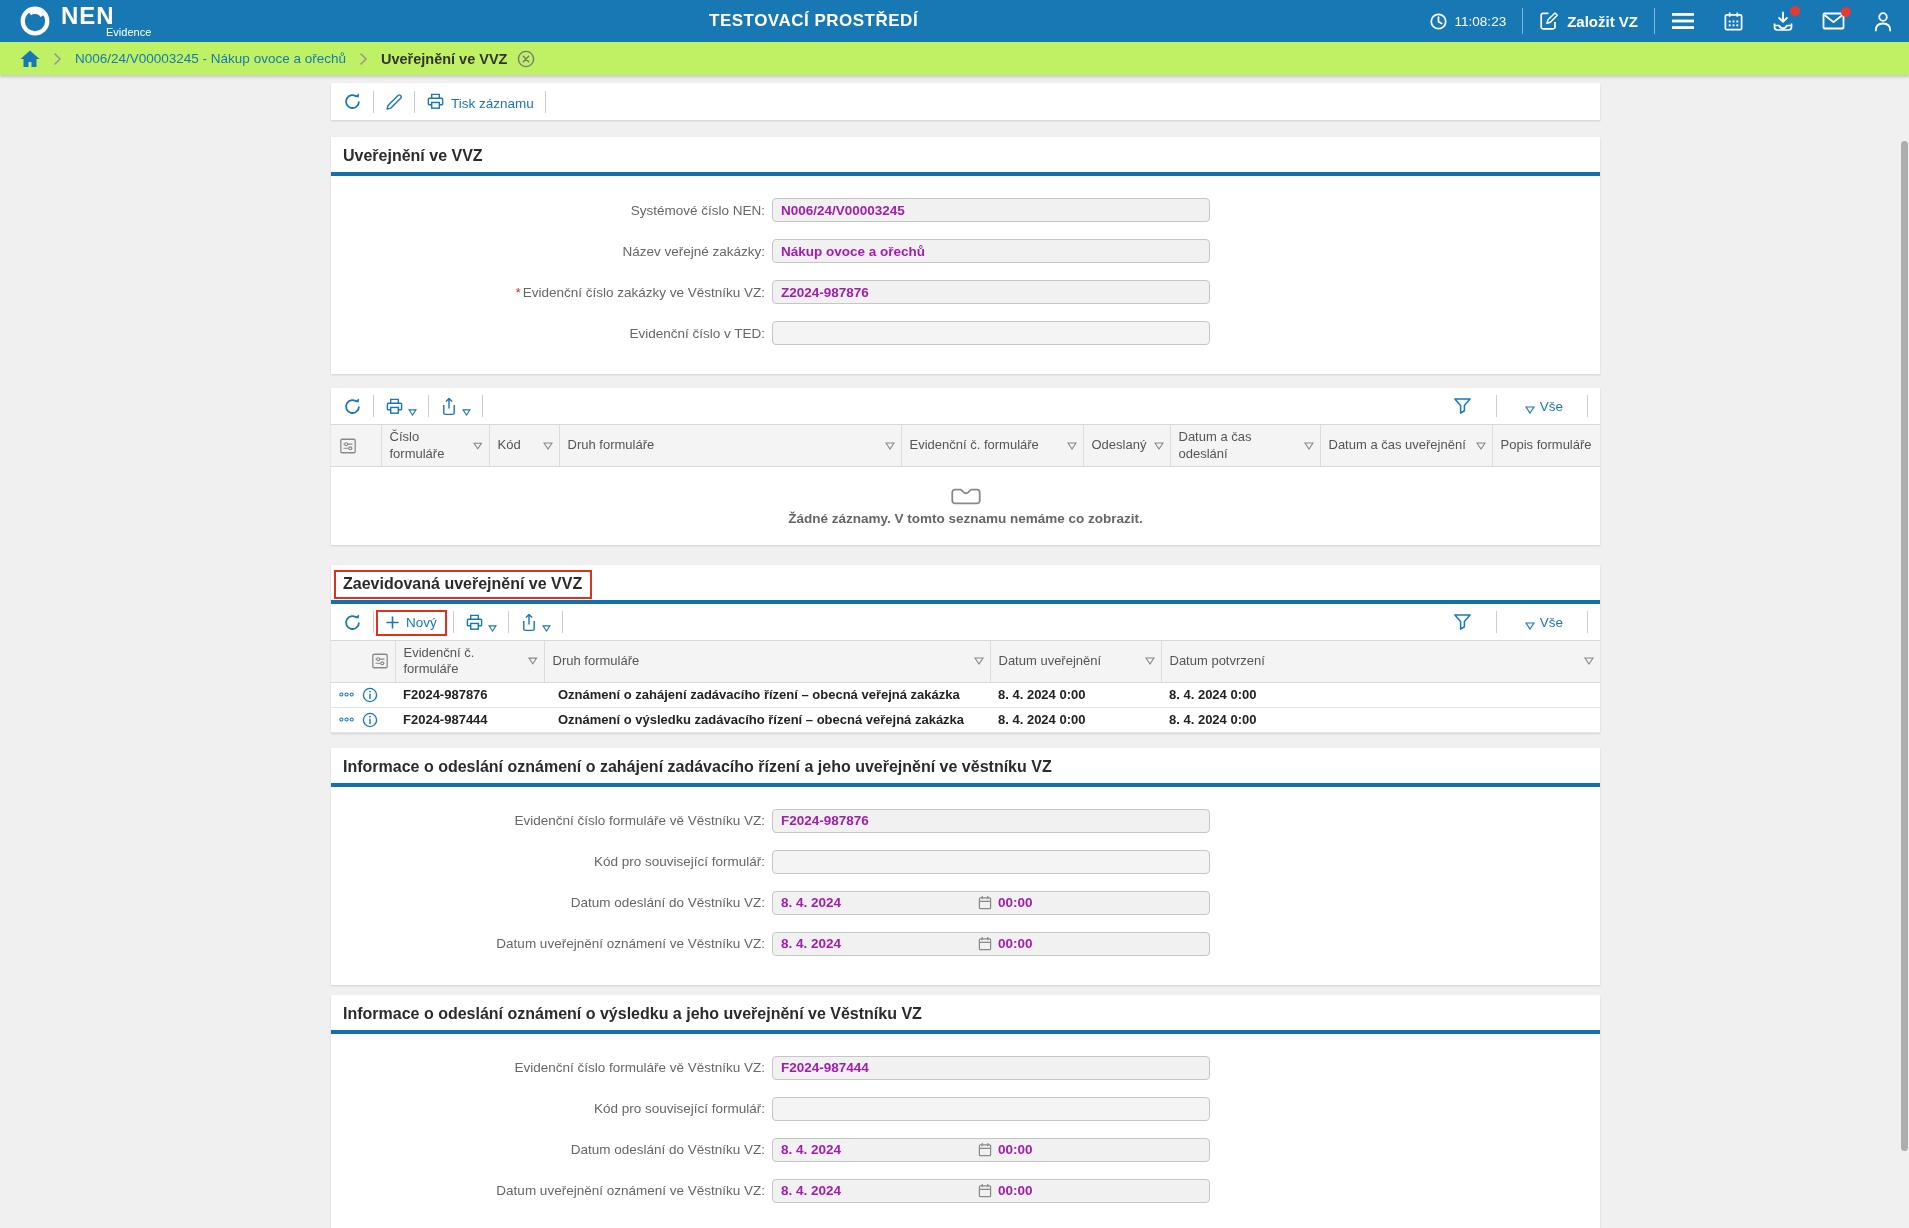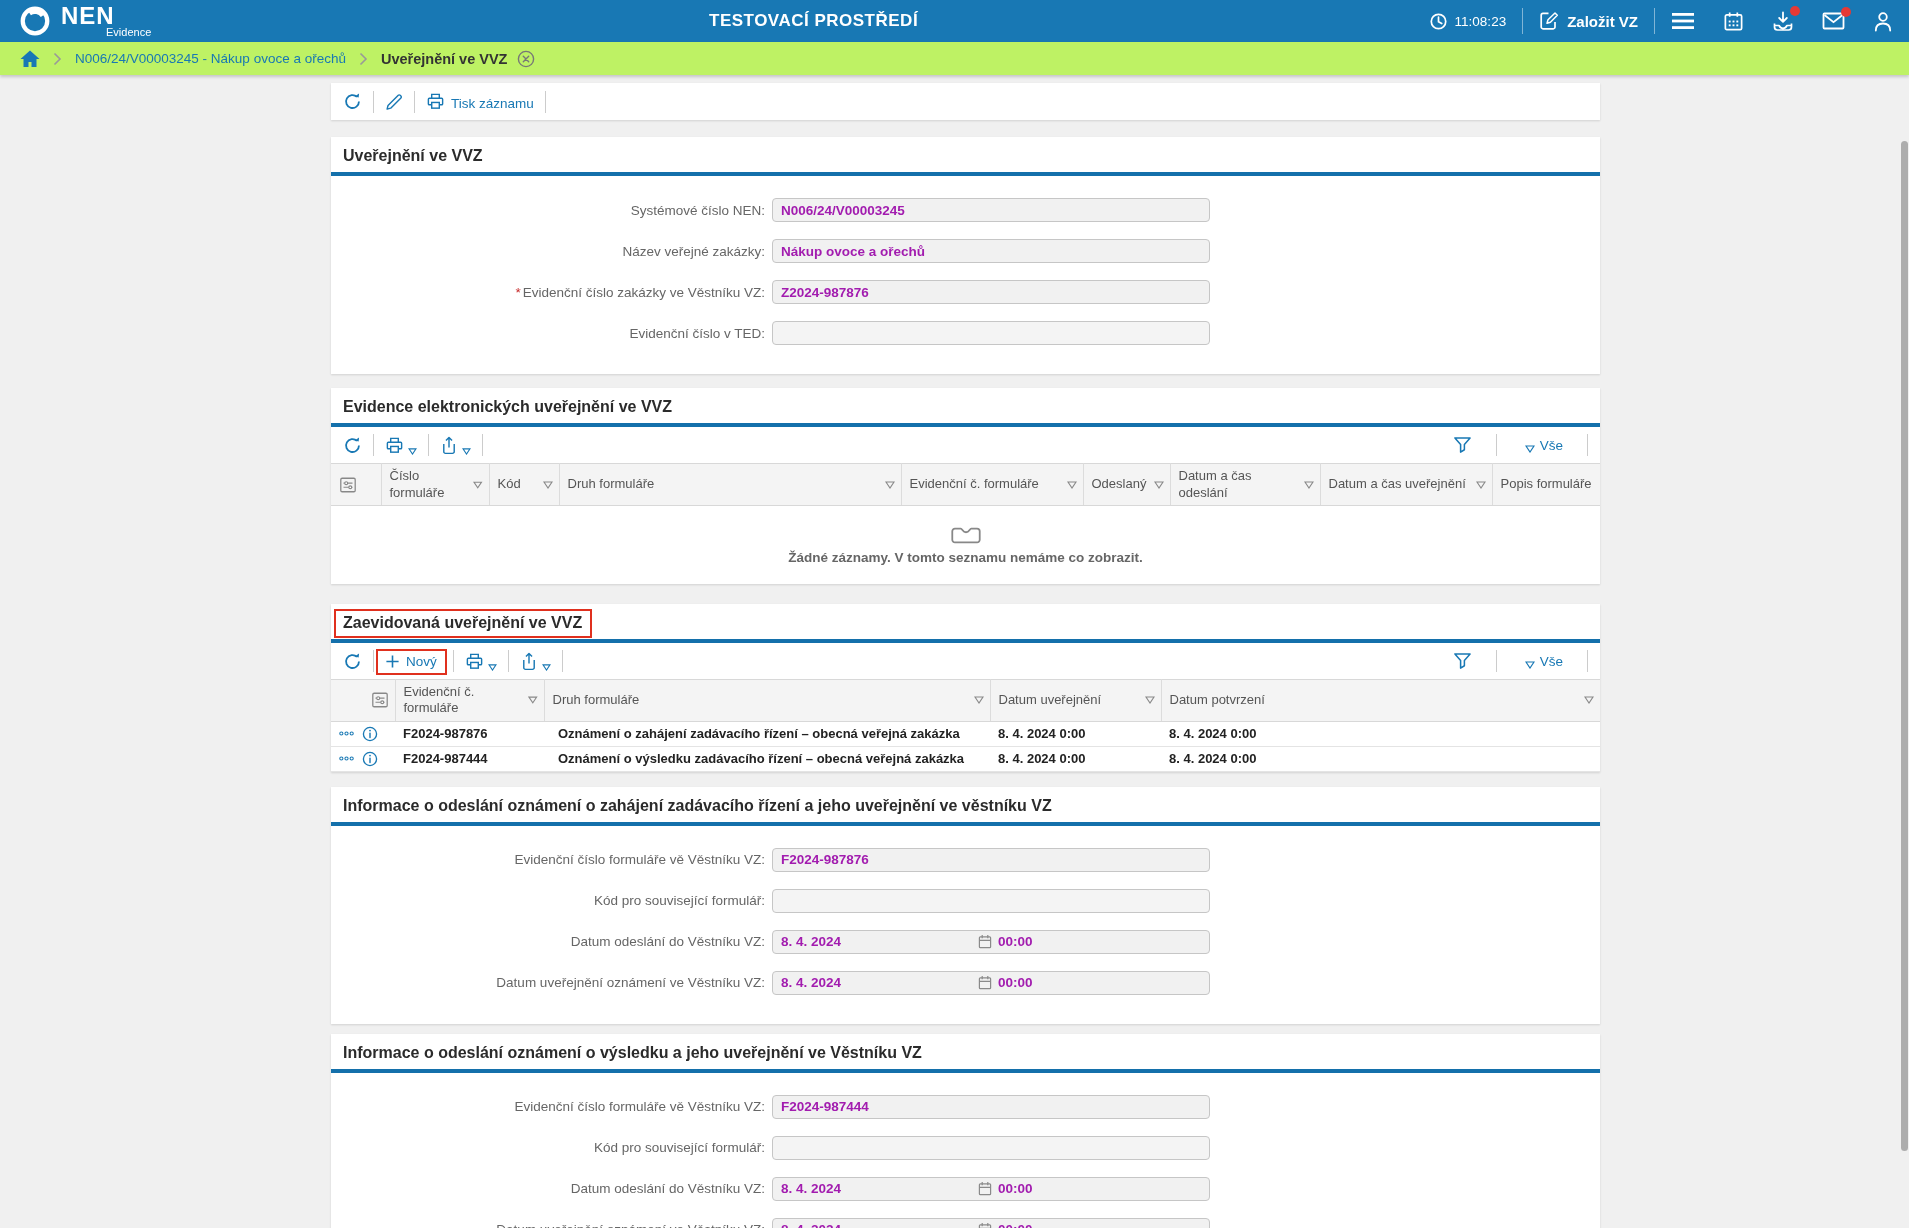--- a/index.html
+++ b/index.html
@@ -266,21 +266,20 @@
       <div class="form-row">
         <span class="form-label">Evidenční číslo v TED:</span>
         <div class="fbox empty">
             <span></span>
           </div>
       </div>
     </div>
   </div>
 
   <div class="card sec2">
-    <div class="section-header">Evidence elektronických uveřejnění ve VVZ</div>
     <div class="grid-toolbar">
       <button class="tool-btn">
         <span>
           <svg width="19" height="19" viewBox="0 0 20 20">
               <path d="M16.8 10a6.8 6.8 0 1 1-2.1-4.9" fill="none" stroke="#1878b4" stroke-width="1.9"></path>
               <path d="M16.9 1.6l-0.4 4.3-4.2-1.1z" fill="#1878b4"></path>
             </svg>
         </span>
       </button>
       <span class="tool-divider"></span>

